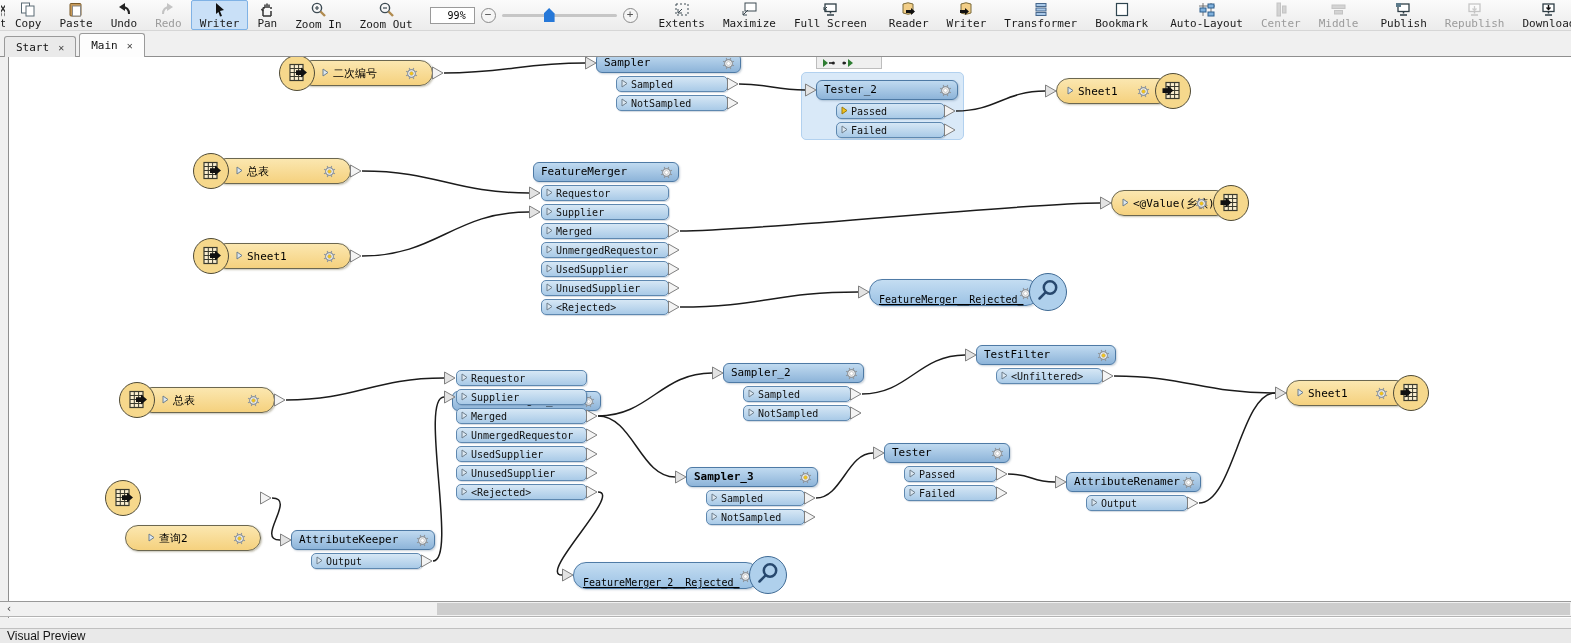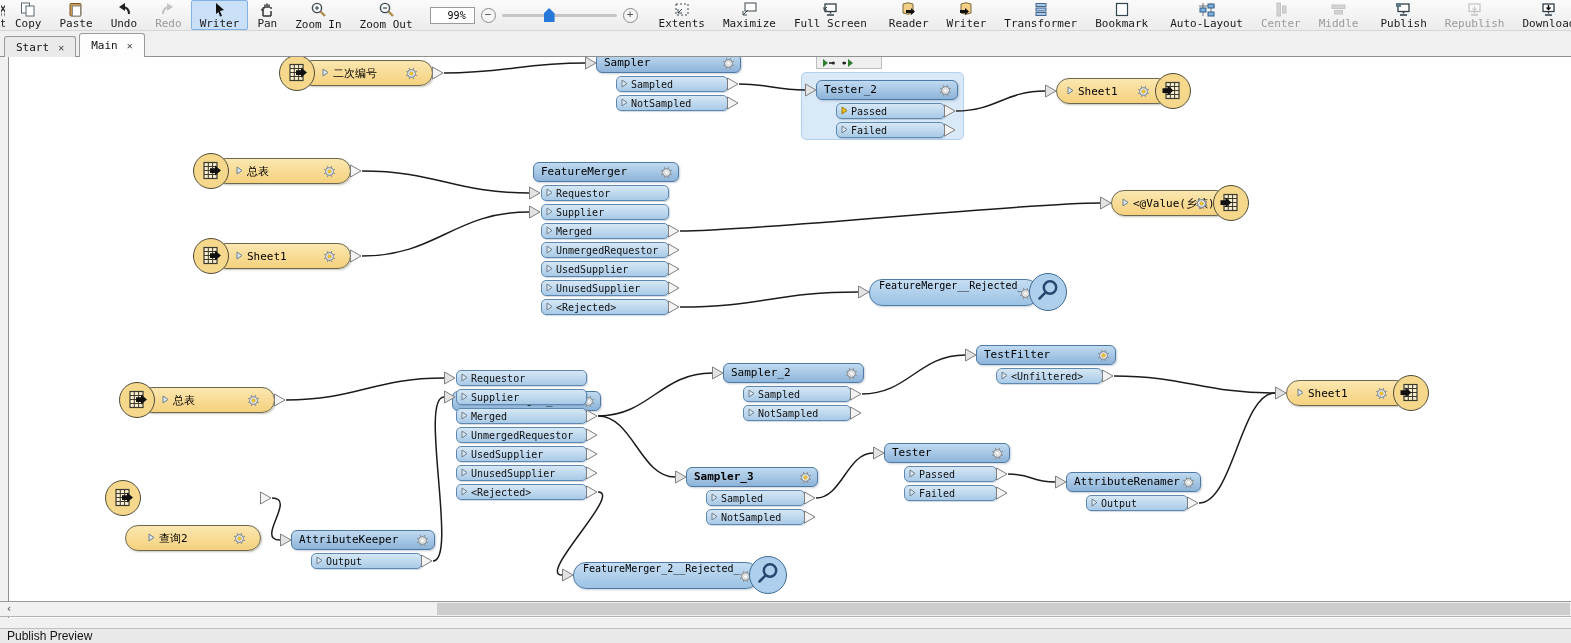--- a/index.html
+++ b/index.html
@@ -50,22 +50,22 @@
   .port { position:absolute; height:16px; border:1px solid #5E88B0; border-radius:5px;
           background:linear-gradient(#D6E7F5,#A9CAE7); font-size:10px; color:#111;
           display:flex; align-items:center; gap:3px; padding-left:4px; white-space:nowrap;
           box-shadow:1px 1px 1px rgba(70,100,130,.25); }
   .rwpill { position:absolute; height:26px; border:1.5px solid #6B6750; border-radius:13px;
             background:linear-gradient(#FBE7B0,#F5D17E); display:flex; align-items:center;
             gap:4px; white-space:nowrap; box-shadow:1px 1px 2px rgba(90,80,40,.35); }
   .rwcircle { position:absolute; width:36px; height:36px; border-radius:50%; background:#F6D88C;
               border:1.5px solid #4F4B38; display:flex; align-items:center; justify-content:center; z-index:3; }
   .insppill { position:absolute; height:27px; border:1px solid #4F7BA6; border-radius:13px;
-              background:linear-gradient(#C4DDF2,#9CC2E4); display:flex; align-items:flex-start;
-              font-size:10px; color:#000; white-space:nowrap; box-shadow:1px 1px 2px rgba(70,100,130,.3); }
+              background:linear-gradient(#C4DDF2,#9CC2E4); display:flex; align-items:flex-end;
+              font-size:10px; color:#000; white-space:nowrap; box-shadow:1px 1px 2px rgba(70,100,130,.3);text-decoration:underline; }
   .inspcircle { position:absolute; width:38px; height:38px; border-radius:50%; background:#AFD0EC;
                 border:1.5px solid #3F6A94; display:flex; align-items:center; justify-content:center; z-index:3; }
   .gear { position:absolute; }
   .selrect { position:absolute; background:#D9E9F8; border:1px solid #B2D1EF; border-radius:5px; }
   .minitb { position:absolute; background:#EFEFEF; border:1px solid #BDBDBD;
             display:flex; align-items:center; gap:7px; padding:1px 5px; }
 
   
   #hscroll { position:absolute; left:0; top:601px; width:1571px; height:16px; background:#F1F1F1;
              border-top:1px solid #999; border-bottom:1px solid #B3B3B3; }
@@ -1174,14 +1174,14 @@
         </svg>
       </div>
     </div>
   </div>
 <div id="hscroll">
   <div id="hs-left">‹</div>
   <div id="hs-thumb"></div>
 </div>
 <div id="gapband"></div>
 <div id="previewbar">
-  <span>Publish Preview</span>
+  <span>Visual Preview</span>
 </div>
 
 </body></html>

